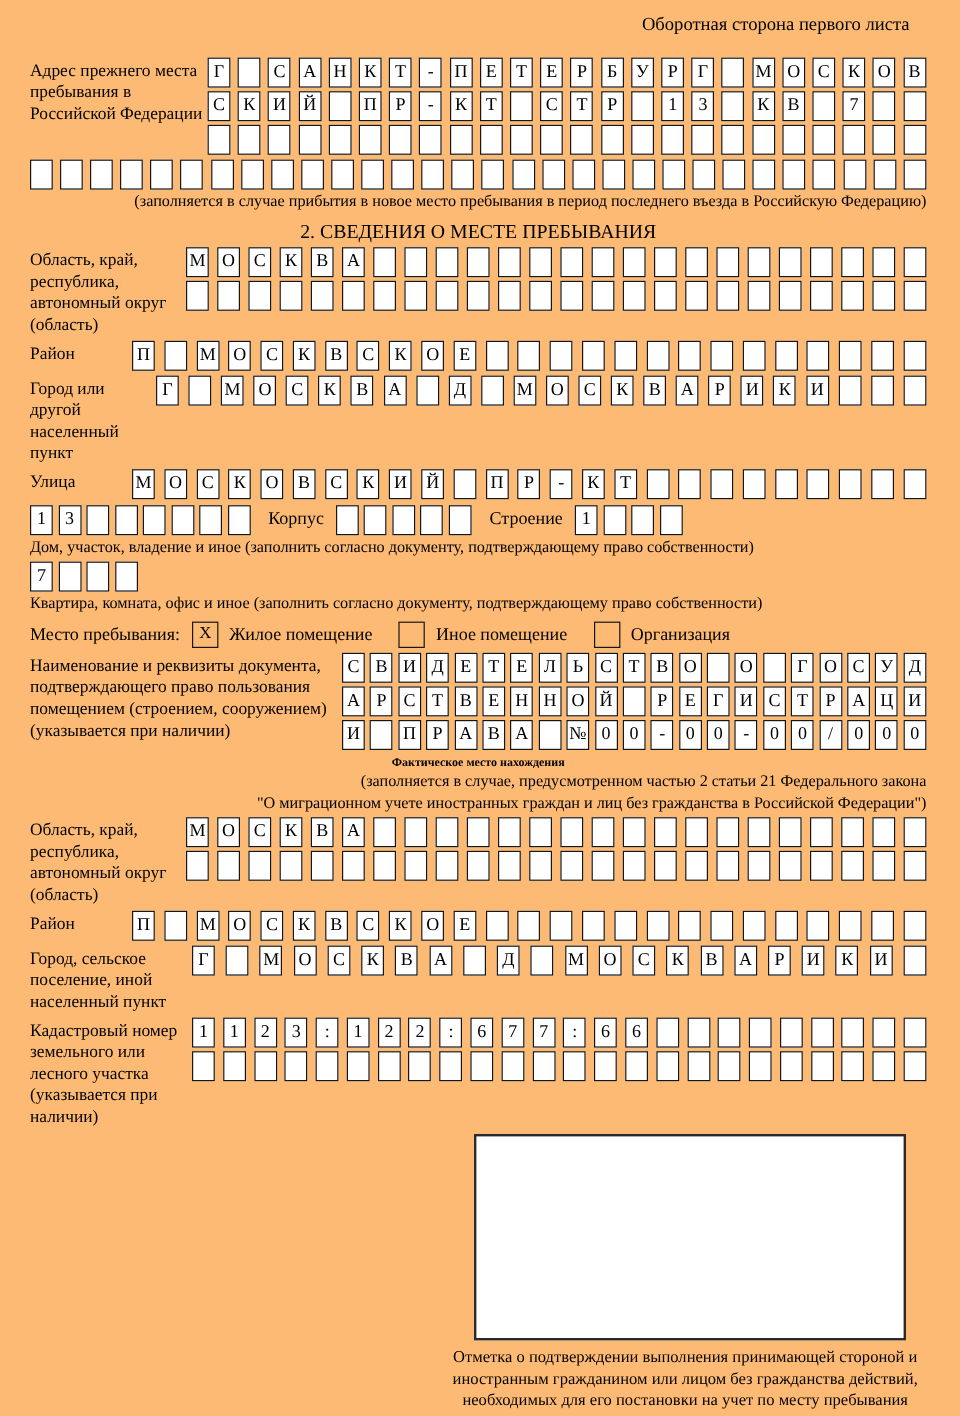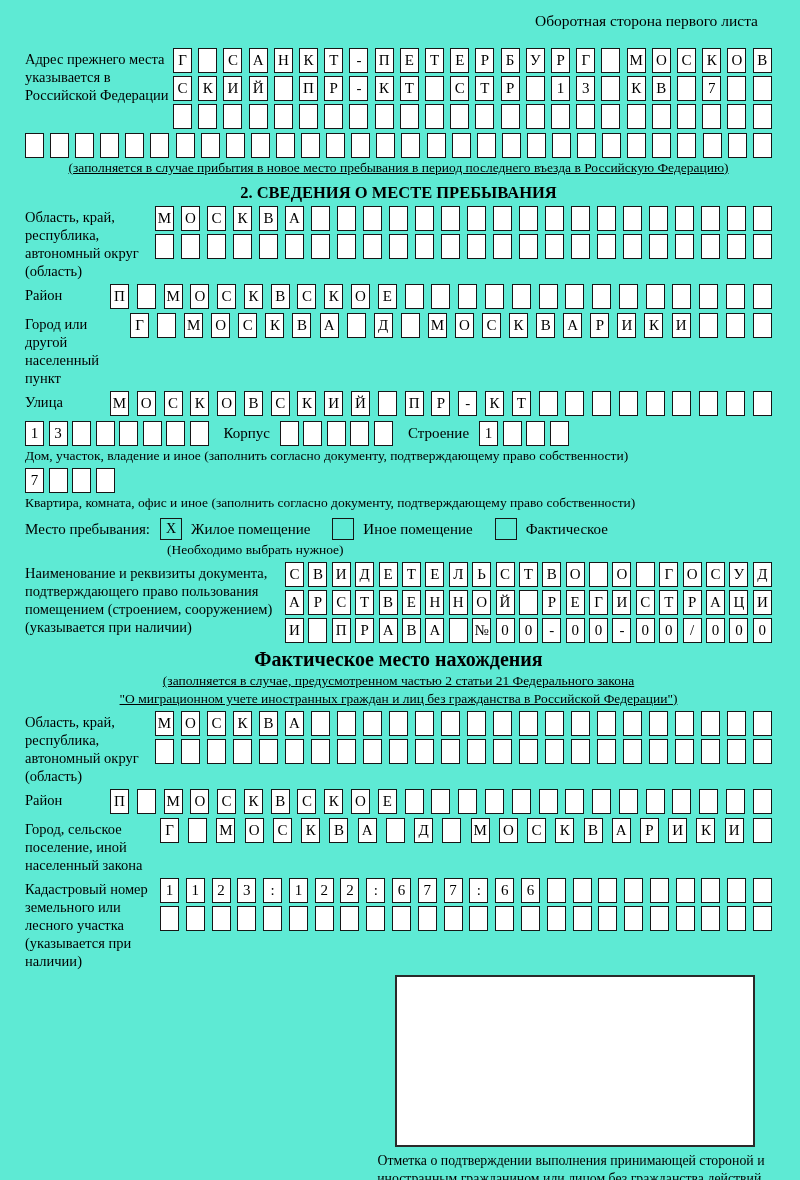--- a/index.html
+++ b/index.html
@@ -1,36 +1,36 @@
 <!DOCTYPE html>
 <html><head>
 <meta charset="utf-8">
 <style>
   html,body { margin:0; padding:0; background:#fff; }
   .page {
     width:800px; height:1180px; box-sizing:border-box;
     padding:12px 28px 0 25px; overflow:hidden;
-    font-family:"Liberation Serif", serif; color:#000; background:#5eead4;
+    font-family:"Liberation Serif", serif; color:#000; background:#fdba74;
   }
   .header-note { text-align:right; font-size:15.5px; padding-right:14px; }
   .row { display:flex; align-items:flex-start; }
   .mt2{margin-top:2px}.mt4{margin-top:4px}.mt5{margin-top:5px}.mt18{margin-top:18px}
   .label { font-size:14.5px; line-height:18px; flex-shrink:0; padding-top:2px; }
   .w148{width:148px}.w130{width:130px}.w85{width:85px}.w105{width:105px}.w135{width:135px}.w260{width:260px}
   .rows { flex:1; display:flex; flex-direction:column; gap:3px; }
   .cellrow { display:flex; justify-content:space-between; }
   .flex1 { flex:1; }
   .cell {
     width:17px; height:23px; border:1.6px solid #161616; box-sizing:content-box;
     font-size:15px; line-height:23px; text-align:center; flex-shrink:0; background:#fff;
   }
   .note { font-size:13.5px; line-height:16px; margin-top:2px; }
-  .center { text-align:center;text-decoration:underline; }
-  .section-title { text-align:center; font-weight:bold; font-size:16.5px; margin:7px 0 3px 0; }
-  .subtitle { text-align:center; font-weight:bold; font-size:20px; margin-top:5px; }
+  .center { text-align:right; }
+  .section-title { text-align:center; font-weight:normal; font-size:16.5px; margin:7px 0 3px 0; }
+  .subtitle { text-align:center; font-weight:bold; font-size:10px; margin-top:5px; }
   .house-row { display:flex; align-items:center; gap:5px; }
   .namedbox {
     height:25px; border:1.6px solid #161616; text-align:center;
     font-size:15px; line-height:25px; flex-shrink:0;
   }
   .bw170{width:170px}.bw200{width:200px}
   .cellgroup { display:flex; gap:4.5px; }
   .inline-label { font-size:15px; margin-left:10px; margin-right:5px; }
   .stay-row { display:flex; align-items:center; margin-top:7px; font-size:15px; }
   .stay-label { margin-right:10px; }
@@ -44,21 +44,21 @@
   .stamp-caption { width:404px; margin-left:344px; text-align:center; font-size:13.8px; line-height:18px; margin-top:5px; }
 </style>
 </head>
 <body>
 
 <div class="page">
 
   <div class="header-note">Оборотная сторона первого листа</div>
 
   <div class="row mt18">
-    <div class="label w148">Адрес прежнего места указывается в Российской Федерации</div>
+    <div class="label w148">Адрес прежнего места пребывания в Российской Федерации</div>
     <div class="rows">
       <div class="cellrow">
           <span class="cell">Г</span>
           <span class="cell"></span>
           <span class="cell">С</span>
           <span class="cell">А</span>
           <span class="cell">Н</span>
           <span class="cell">К</span>
           <span class="cell">Т</span>
           <span class="cell">-</span>
@@ -358,23 +358,22 @@
   </div>
   <div class="note">Квартира, комната, офис и иное (заполнить согласно документу, подтверждающему право собственности)</div>
 
   <div class="stay-row">
     <span class="stay-label">Место пребывания:</span>
     <span class="checkbox">X</span>
     <span class="option-label">Жилое помещение</span>
     <span class="checkbox"></span>
     <span class="option-label">Иное помещение</span>
     <span class="checkbox"></span>
-    <span class="option-label">Фактическое</span>
-  </div>
-  <div class="note stay-note">(Необходимо выбрать нужное)</div>
+    <span class="option-label">Организация</span>
+  </div>
 
   <div class="row mt4">
     <div class="label w260">Наименование и реквизиты документа, подтверждающего право пользования помещением (строением, сооружением) (указывается при наличии)</div>
     <div class="rows">
       <div class="cellrow">
           <span class="cell">С</span>
           <span class="cell">В</span>
           <span class="cell">И</span>
           <span class="cell">Д</span>
           <span class="cell">Е</span>
@@ -531,21 +530,21 @@
         <span class="cell"></span>
         <span class="cell"></span>
         <span class="cell"></span>
         <span class="cell"></span>
         <span class="cell"></span>
         <span class="cell"></span>
       </div>
   </div>
 
   <div class="row mt4">
-    <div class="label w135">Город, сельское поселение, иной населенный закона</div>
+    <div class="label w135">Город, сельское поселение, иной населенный пункт</div>
     <div class="cellrow flex1">
         <span class="cell">Г</span>
         <span class="cell"></span>
         <span class="cell">М</span>
         <span class="cell">О</span>
         <span class="cell">С</span>
         <span class="cell">К</span>
         <span class="cell">В</span>
         <span class="cell">А</span>
         <span class="cell"></span>

